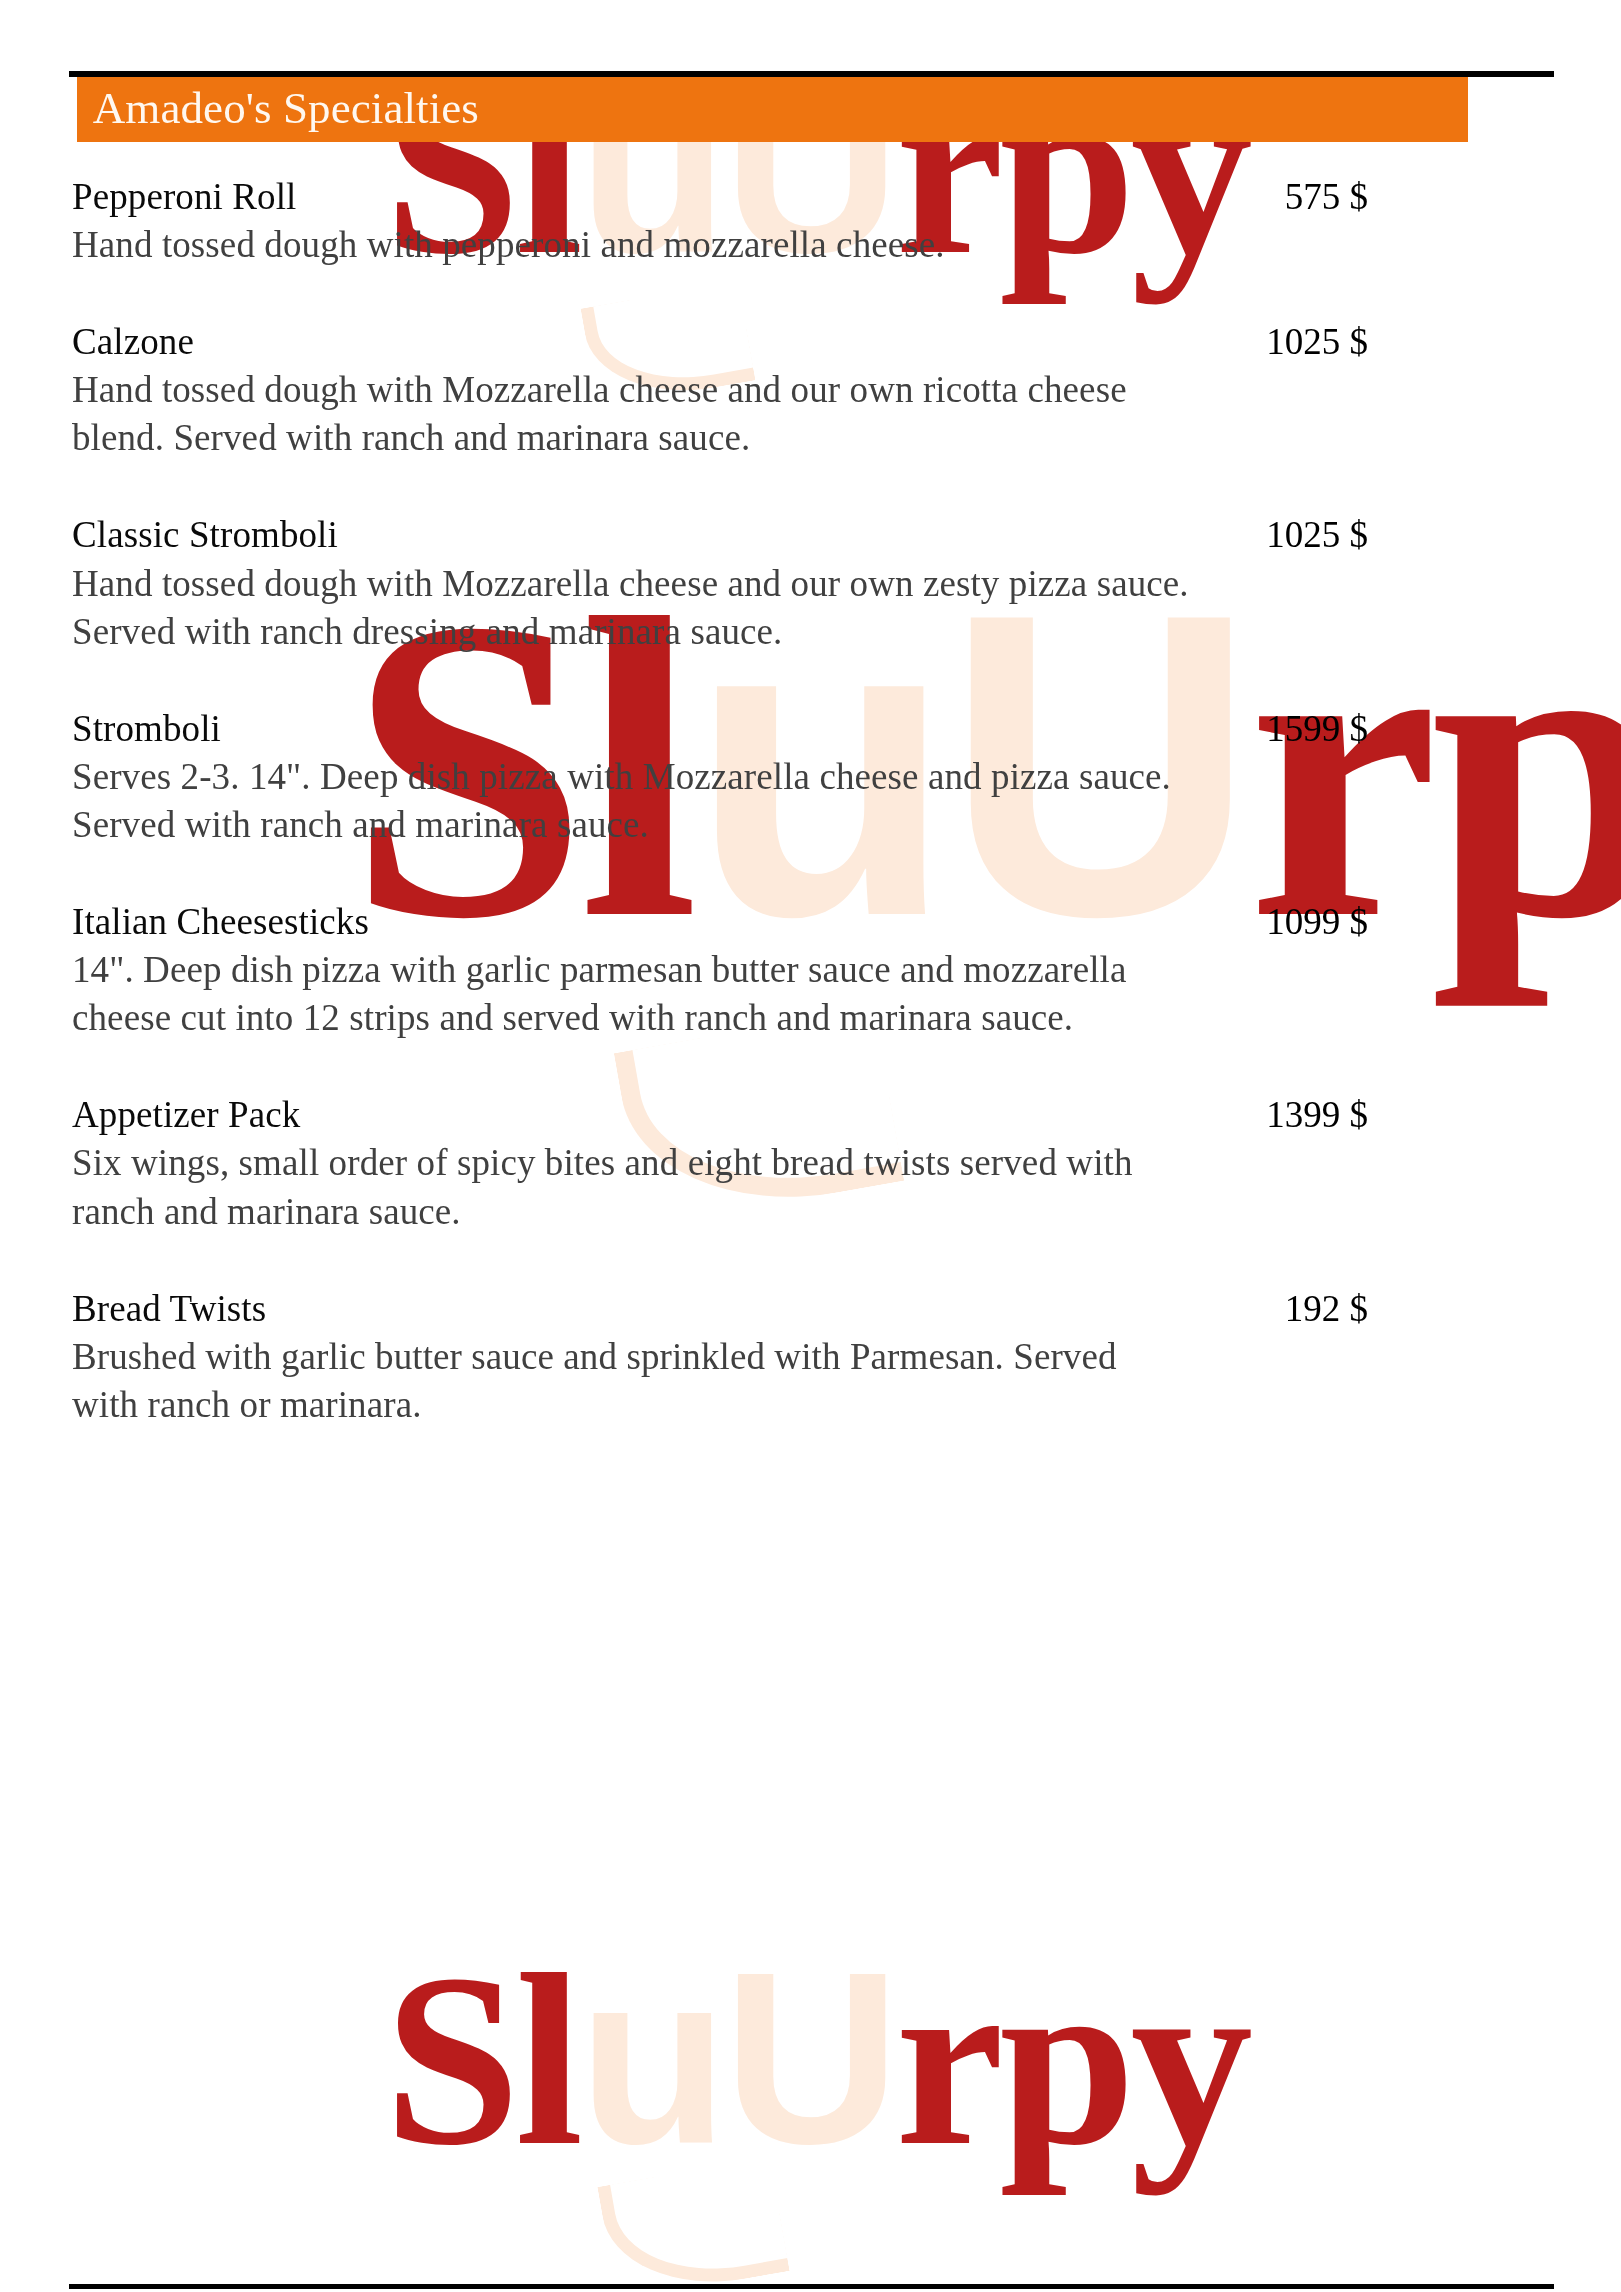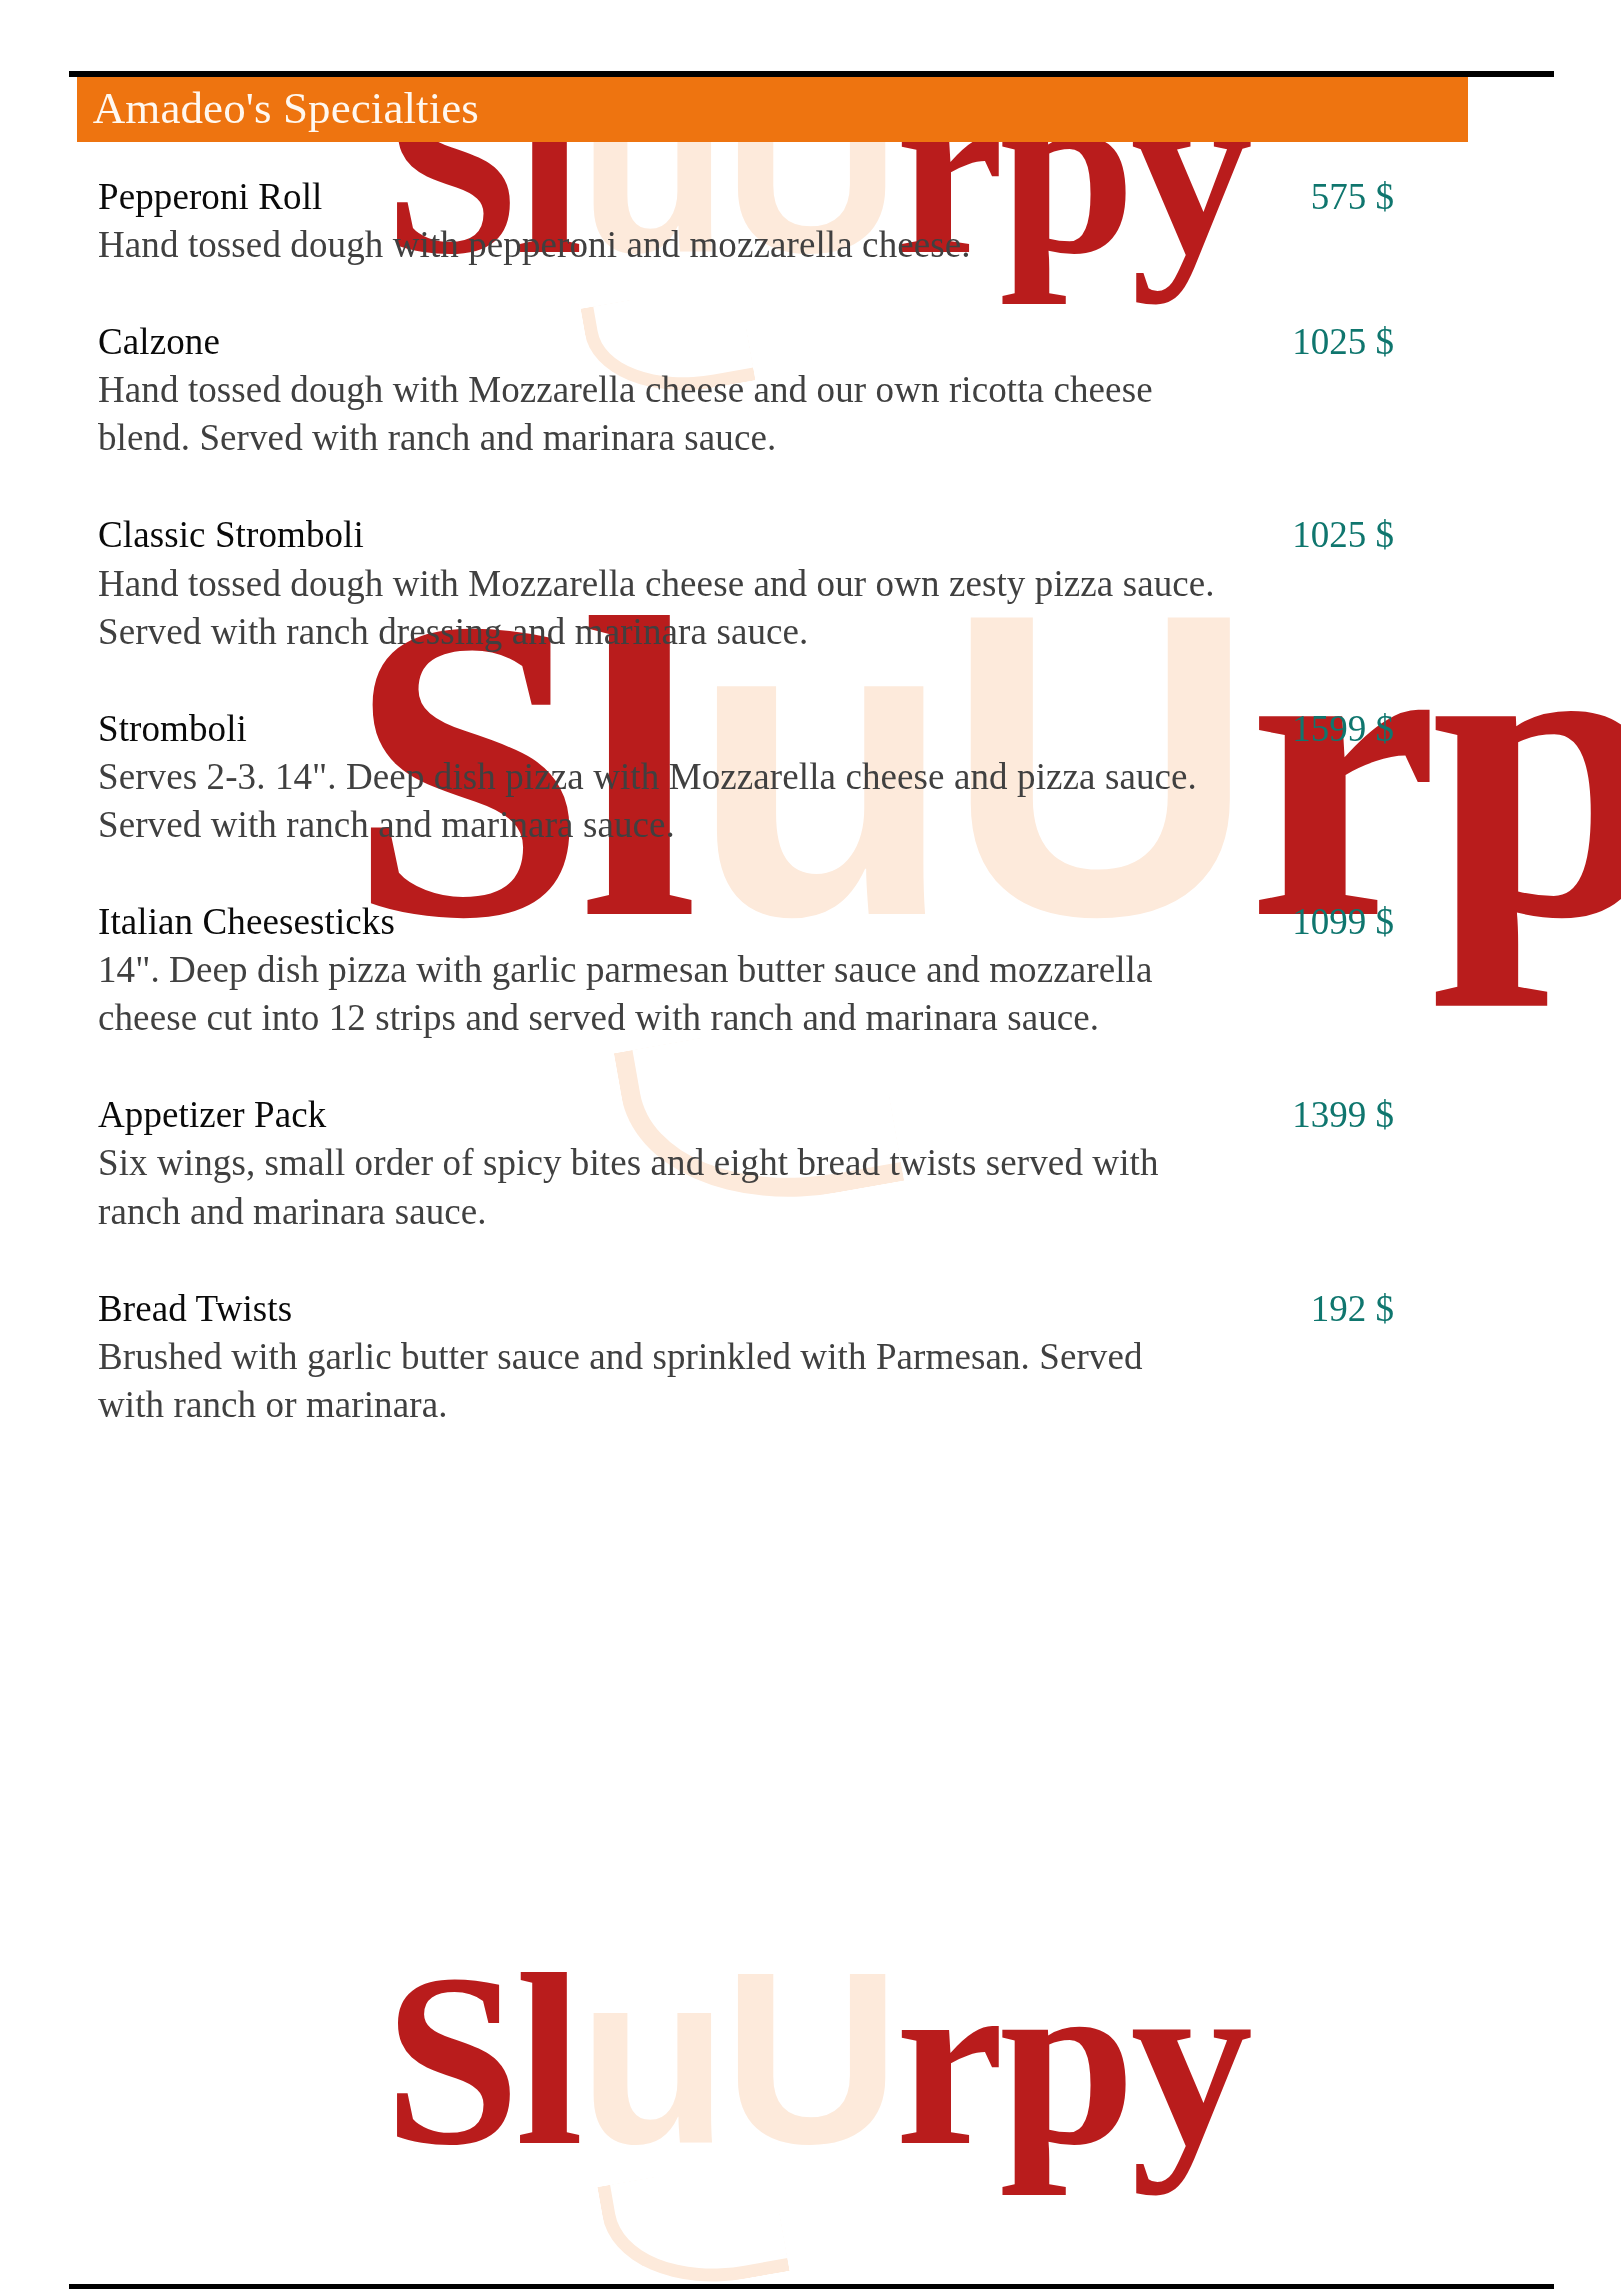--- a/index.html
+++ b/index.html
@@ -114,42 +114,42 @@
     padding-left: 15.7px;
     letter-spacing: 0.1px;
     line-height: 1;
     margin-top: -2px;
   }
 
   
   .menu {
     position: absolute;
     top: 173px;
-    left: 98px;
+    left: 72px;
     width: 1296px;
     z-index: 2;
   }
   .menu-item {
     position: relative;
     margin-bottom: 49px;
   }
   .item-head {
     display: flex;
     align-items: baseline;
     justify-content: space-between;
   }
   .item-name {
     font-size: 37px;
     color: #0a0a0a;
     line-height: 1.30;
     letter-spacing: 0.1px;
   }
   .item-price {
     font-size: 37px;
-    color: #0f766e;
+    color: #000000;
     line-height: 1.30;
     text-align: right;
     white-space: nowrap;
     padding-left: 29px;
   }
   .item-desc {
     font-size: 37px;
     color: #404040;
     line-height: 1.30;
     letter-spacing: 0.1px;

